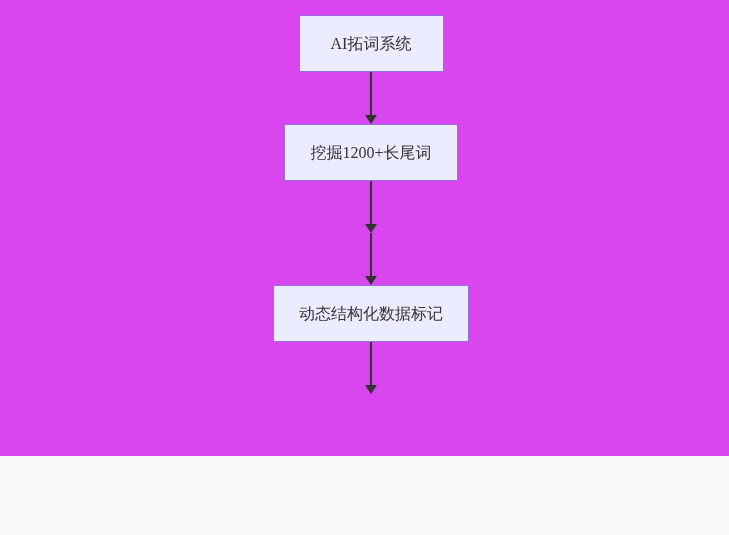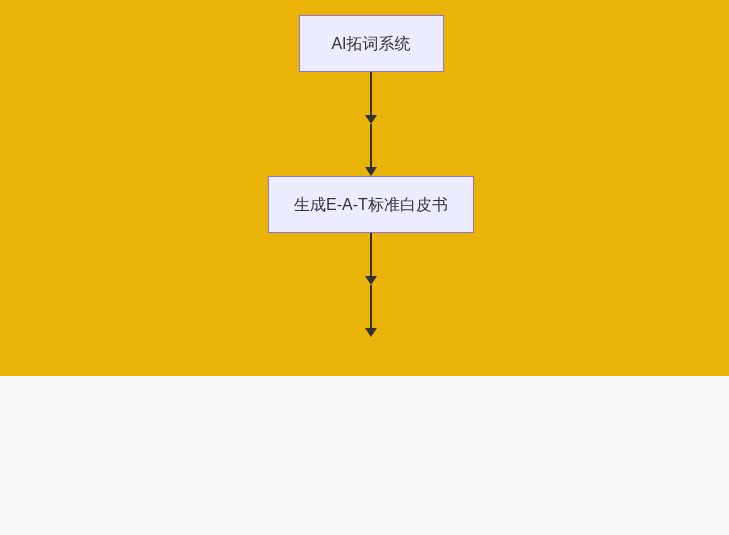--- a/index.html
+++ b/index.html
@@ -4,25 +4,26 @@
 <style>
   html, body {
     margin: 0;
     padding: 0;
     background: #fafafa;
     font-family: "Liberation Sans", "DejaVu Sans", sans-serif;
   }
   .canvas {
     position: relative;
     width: 729px;
-    height: 376px;
-    background: #eab308;
+    height: 456px;
+    background: #d946ef;
     overflow: hidden;
     box-sizing: border-box;
     padding-left: 13px; 
+    font-family: Liberation Serif, serif;
   }
   .flow {
     display: flex;
     flex-direction: column;
     align-items: center;
     padding-top: 15px;
   }
   .node {
     box-sizing: border-box;
     height: 57px;
@@ -67,36 +68,39 @@
 
     <div class="node">
       <span>AI拓词系统</span>
     </div>
 
     <div class="arrow">
       <div class="line"></div>
       <div class="head"></div>
     </div>
 
-
-    <div class="arrow">
-      <div class="line"></div>
-      <div class="head"></div>
-    </div>
-
     <div class="node">
-      <span>生成E-A-T标准白皮书</span>
+      <span>挖掘1200+长尾词</span>
     </div>
 
     <div class="arrow">
       <div class="line"></div>
       <div class="head"></div>
     </div>
 
 
     <div class="arrow">
       <div class="line"></div>
       <div class="head"></div>
     </div>
 
+    <div class="node">
+      <span>动态结构化数据标记</span>
+    </div>
+
+    <div class="arrow">
+      <div class="line"></div>
+      <div class="head"></div>
+    </div>
+
 
   </div>
 </div>
 
 </body></html>

